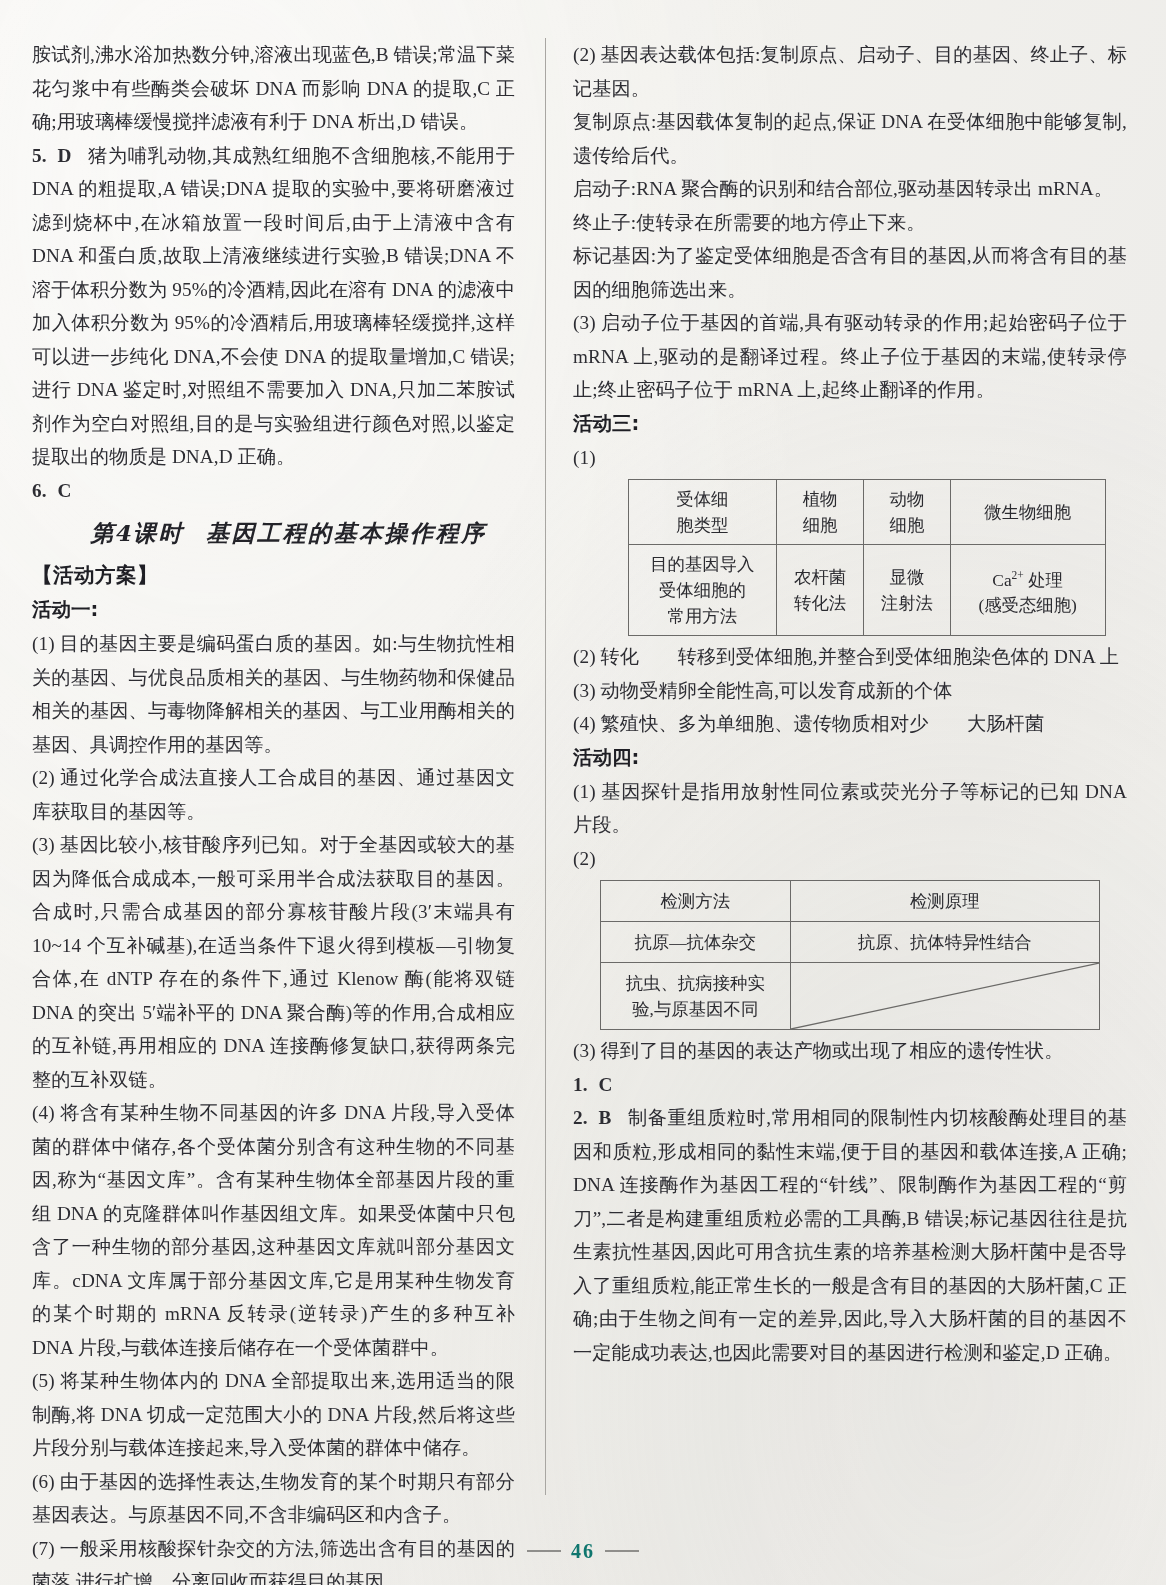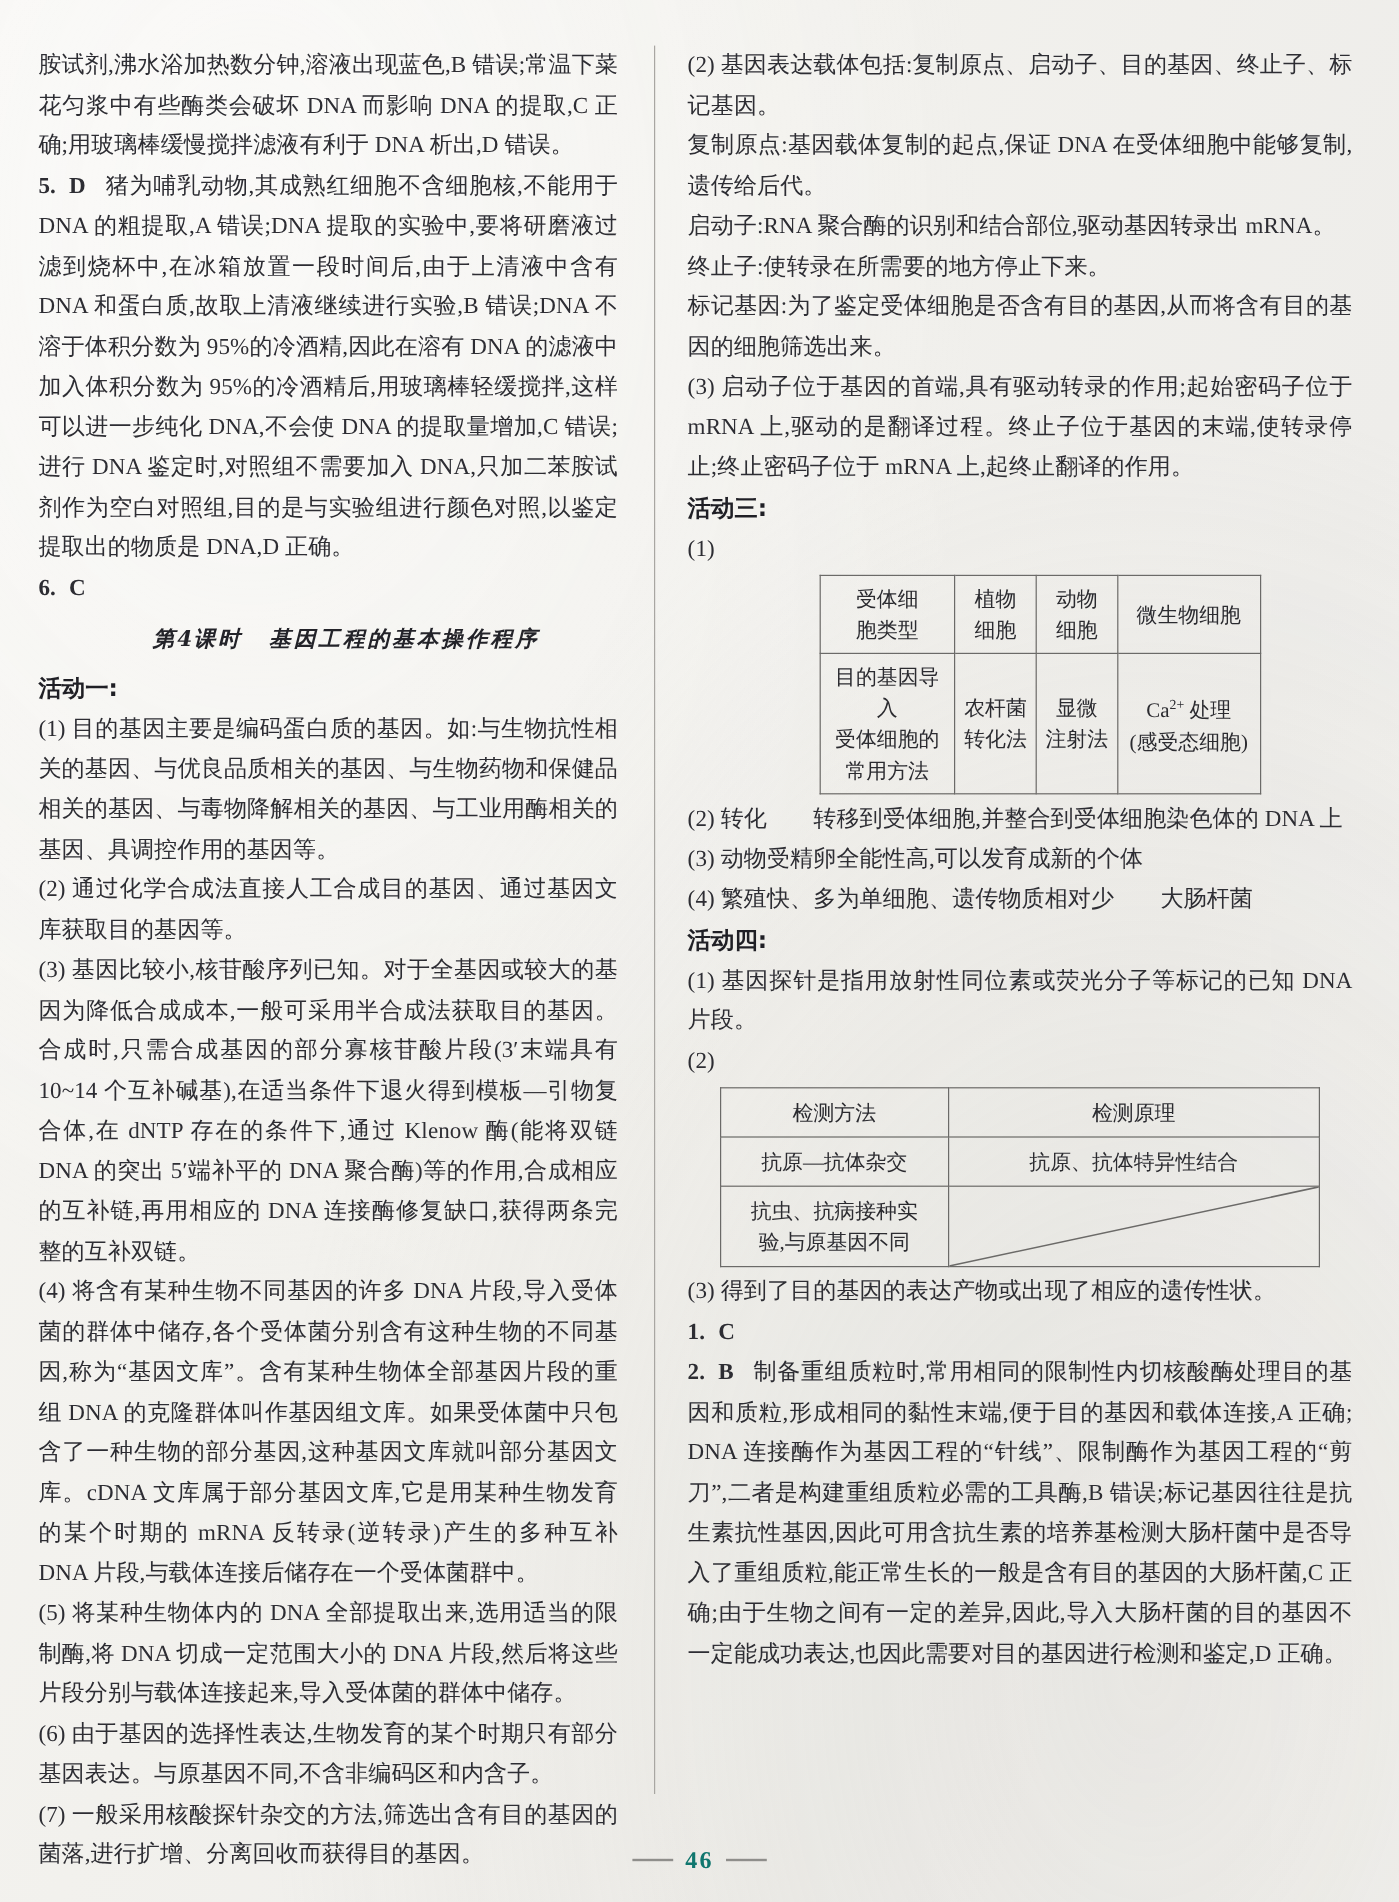--- a/index.html
+++ b/index.html
@@ -85,21 +85,21 @@
     display: inline-block;
     width: 16px;
   }
   .gap-s {
     display: inline-block;
     width: 11px;
   }
 
   .lesson-title {
     text-align: center;
-    font-size: 18px;
+    font-size: 23px;
     line-height: 44px;
     font-weight: bold;
     font-family: "DejaVu Serif", "Liberation Serif", serif;
     letter-spacing: 2.5px;
     font-style: italic;
     color: #232329;
     margin: 4px 0 2px 0;
     padding-left: 30px;
   }
   .lesson-title .tnum {
@@ -140,21 +140,21 @@
     font-size: 17.4px;
     line-height: 26px;
     color: #2b2b30;
   }
   table.doc-tbl td {
     border: 1px solid #6b6a68;
     text-align: center;
     vertical-align: middle;
     padding: 6px 4px;
   }
-  .t1 { width: 368px; margin-left: 33px; }
+  .t1 { width: 478px; margin-left: 33px; }
   .t1 td.c1 { width: 132px; padding: 6px 8px; }
   .t1 td.c2 { width: 78px; }
   .t1 td.c3 { width: 78px; }
   .t1 td.c4 { width: 146px; }
 
   .t2 { width: 500px; }
   .t2 td.m { width: 186px; padding: 7px 6px; }
   .t2 td.p { width: 314px; padding: 7px 6px; }
   .diag-cell {
     position: relative;
@@ -203,20 +203,21 @@
   <div class="col col-left">
 
     <p class="para">胺试剂,沸水浴加热数分钟,溶液出现蓝色,B 错误;常温下菜花匀浆中有些酶类会破坏 DNA 而影响 DNA 的提取,C 正确;用玻璃棒缓慢搅拌滤液有利于 DNA 析出,D 错误。</p>
 
     <p class="para"><span class="qnum">5.</span><span class="gap-s"></span><span class="ans">D</span><span class="gap"></span><span>猪为哺乳动物,其成熟红细胞不含细胞核,不能用于 DNA 的粗提取,A 错误;DNA 提取的实验中,要将研磨液过滤到烧杯中,在冰箱放置一段时间后,由于上清液中含有 DNA 和蛋白质,故取上清液继续进行实验,B 错误;DNA 不溶于体积分数为 95%的冷酒精,因此在溶有 DNA 的滤液中加入体积分数为 95%的冷酒精后,用玻璃棒轻缓搅拌,这样可以进一步纯化 DNA,不会使 DNA 的提取量增加,C 错误;进行 DNA 鉴定时,对照组不需要加入 DNA,只加二苯胺试剂作为空白对照组,目的是与实验组进行颜色对照,以鉴定提取出的物质是 DNA,D 正确。</span></p>
 
     <p class="para"><span class="qnum">6.</span><span class="gap-s"></span><span class="ans">C</span></p>
 
     <div class="lesson-title"><span>第</span><span class="tnum">4</span><span>课时</span><span class="tspace"></span><span>基因工程的基本操作程序</span></div>
 
+    <div class="section-head">【活动方案】</div>
 
     <div class="act-head">活动一:</div>
 
     <p class="para">(1) 目的基因主要是编码蛋白质的基因。如:与生物抗性相关的基因、与优良品质相关的基因、与生物药物和保健品相关的基因、与毒物降解相关的基因、与工业用酶相关的基因、具调控作用的基因等。</p>
     <p class="para">(2) 通过化学合成法直接人工合成目的基因、通过基因文库获取目的基因等。</p>
     <p class="para">(3) 基因比较小,核苷酸序列已知。对于全基因或较大的基因为降低合成成本,一般可采用半合成法获取目的基因。合成时,只需合成基因的部分寡核苷酸片段(3′末端具有 10~14 个互补碱基),在适当条件下退火得到模板—引物复合体,在 dNTP 存在的条件下,通过 Klenow 酶(能将双链 DNA 的突出 5′端补平的 DNA 聚合酶)等的作用,合成相应的互补链,再用相应的 DNA 连接酶修复缺口,获得两条完整的互补双链。</p>
     <p class="para">(4) 将含有某种生物不同基因的许多 DNA 片段,导入受体菌的群体中储存,各个受体菌分别含有这种生物的不同基因,称为“基因文库”。含有某种生物体全部基因片段的重组 DNA 的克隆群体叫作基因组文库。如果受体菌中只包含了一种生物的部分基因,这种基因文库就叫部分基因文库。cDNA 文库属于部分基因文库,它是用某种生物发育的某个时期的 mRNA 反转录(逆转录)产生的多种互补 DNA 片段,与载体连接后储存在一个受体菌群中。</p>
     <p class="para">(5) 将某种生物体内的 DNA 全部提取出来,选用适当的限制酶,将 DNA 切成一定范围大小的 DNA 片段,然后将这些片段分别与载体连接起来,导入受体菌的群体中储存。</p>
     <p class="para">(6) 由于基因的选择性表达,生物发育的某个时期只有部分基因表达。与原基因不同,不含非编码区和内含子。</p>
     <p class="para">(7) 一般采用核酸探针杂交的方法,筛选出含有目的基因的菌落,进行扩增、分离回收而获得目的基因。</p>

